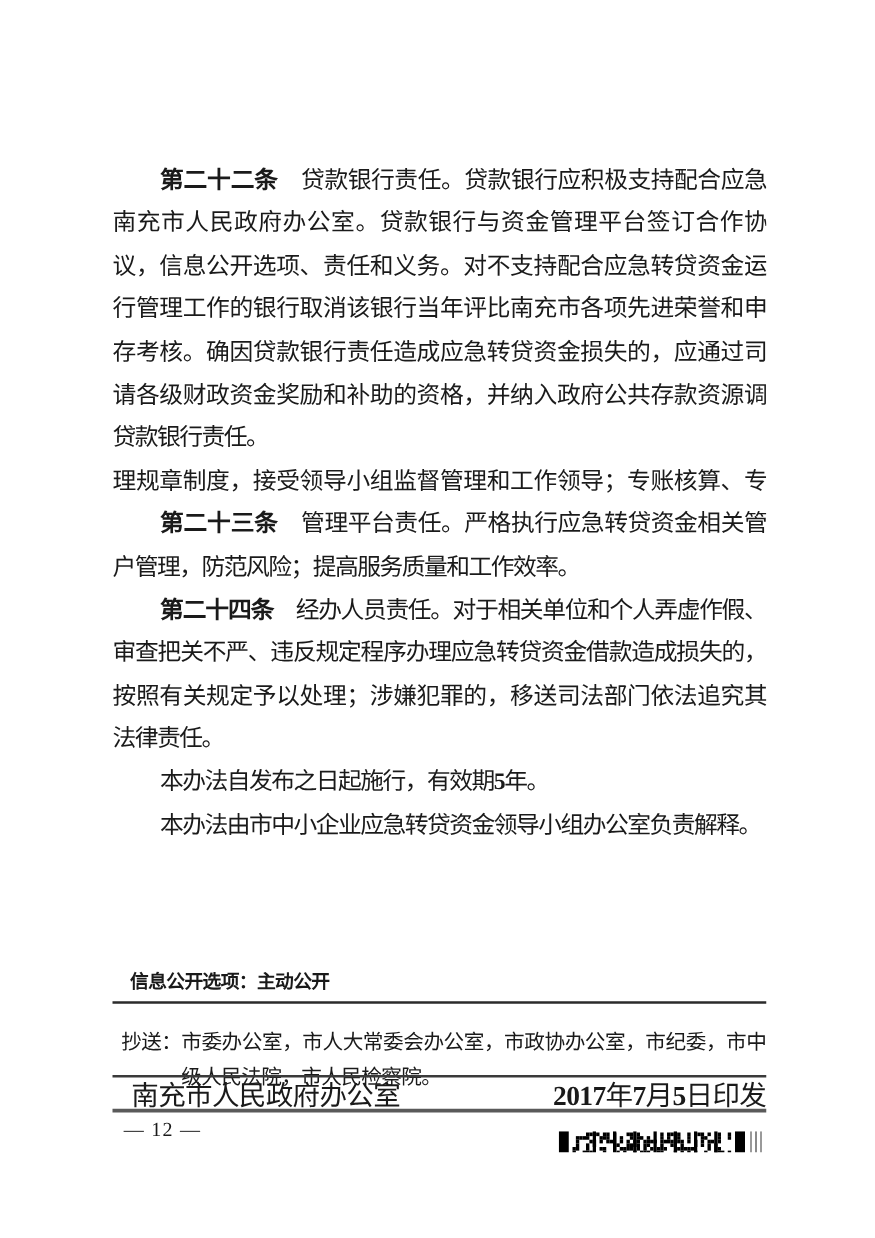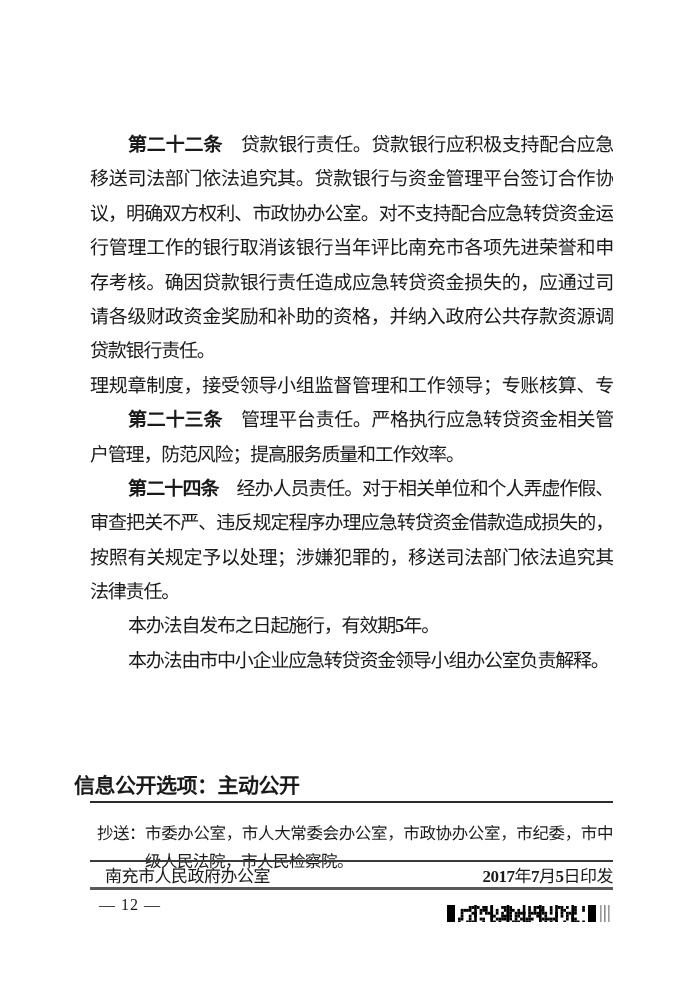--- a/index.html
+++ b/index.html
@@ -10,45 +10,45 @@
     border-radius:30px;
   }
   
   .body-text { position:absolute; left:90px; top:128px; width:523px; font-size:19px; letter-spacing:-1.2px; }
   .body-line { height:34.4px; line-height:34.4px; text-align:justify; overflow:hidden; }
   .body-line.fill { text-align-last:justify; }
   .body-line.indent { text-indent:38px; }
   .seg-term { font-family:"Liberation Sans","DejaVu Sans",sans-serif; font-weight:bold; letter-spacing:-1px; }
   .seg-num { font-weight:bold; }
   
-  .disclosure { position:absolute; left:74px; top:774px; font-size:21px; letter-spacing:-0.5px; line-height:24px; }
+  .disclosure { position:absolute; left:104px; top:774px; font-size:15px; letter-spacing:-0.5px; line-height:24px; }
   .disc-label { font-family:"Liberation Sans","DejaVu Sans",sans-serif; font-weight:bold; }
   .disc-value { font-weight:bold; }
   .rule { position:absolute; left:90px; width:523px; }
   .rule-1 { top:801px; height:2px; background:#2b2b2b; }
   .rule-2 { top:860px; height:1.5px; background:#3a3a3a; }
   .rule-3 { top:887px; height:3px; background:#5a5a5a; }
   .cc { position:absolute; left:97px; top:820px; width:516px; font-size:16.5px; letter-spacing:-0.5px; display:flex; align-items:flex-start; }
   .cc-label { flex:none; line-height:27.5px; }
   .cc-lines { flex:1; }
   .cc-line { line-height:27.5px; text-align:justify; }
   .cc-line.fill { text-align-last:justify; }
-  .imprint { position:absolute; left:105px; top:866px; width:508px; display:flex; justify-content:space-between; font-size:17px; letter-spacing:-0.5px; line-height:21px; }
+  .imprint { position:absolute; left:105px; top:866px; width:508px; display:flex; justify-content:space-between; font-size:22px; letter-spacing:-0.5px; line-height:21px; }
   .page-number { position:absolute; left:99px; top:896px; font-size:16px; letter-spacing:1px; }
   .barcode { position:absolute; left:447px; top:905px; width:166px; height:48px; }
 </style>
 </head>
 <body>
 
 <div class="page">
 
   <main class="body-text">
       <div class="body-line fill indent"><span class="seg-term">第二十二条</span><span>　贷款银行责任。贷款银行应积极支持配合应急</span></div>
-      <div class="body-line fill"><span>移送司法部门依法追究其。贷款银行与资金管理平台签订合作协</span></div>
-      <div class="body-line fill"><span>议，明确双方权利、市政协办公室。对不支持配合应急转贷资金运</span></div>
+      <div class="body-line fill"><span>南充市人民政府办公室。贷款银行与资金管理平台签订合作协</span></div>
+      <div class="body-line fill"><span>议，信息公开选项、责任和义务。对不支持配合应急转贷资金运</span></div>
       <div class="body-line fill"><span>行管理工作的银行取消该银行当年评比南充市各项先进荣誉和申</span></div>
       <div class="body-line fill"><span>存考核。确因贷款银行责任造成应急转贷资金损失的，应通过司</span></div>
       <div class="body-line fill"><span>请各级财政资金奖励和补助的资格，并纳入政府公共存款资源调</span></div>
       <div class="body-line"><span>贷款银行责任。</span></div>
       <div class="body-line fill"><span>理规章制度，接受领导小组监督管理和工作领导；专账核算、专</span></div>
       <div class="body-line fill indent"><span class="seg-term">第二十三条</span><span>　管理平台责任。严格执行应急转贷资金相关管</span></div>
       <div class="body-line"><span>户管理，防范风险；提高服务质量和工作效率。</span></div>
       <div class="body-line fill indent"><span class="seg-term">第二十四条</span><span>　经办人员责任。对于相关单位和个人弄虚作假、</span></div>
       <div class="body-line fill"><span>审查把关不严、违反规定程序办理应急转贷资金借款造成损失的，</span></div>
       <div class="body-line fill"><span>按照有关规定予以处理；涉嫌犯罪的，移送司法部门依法追究其</span></div>

